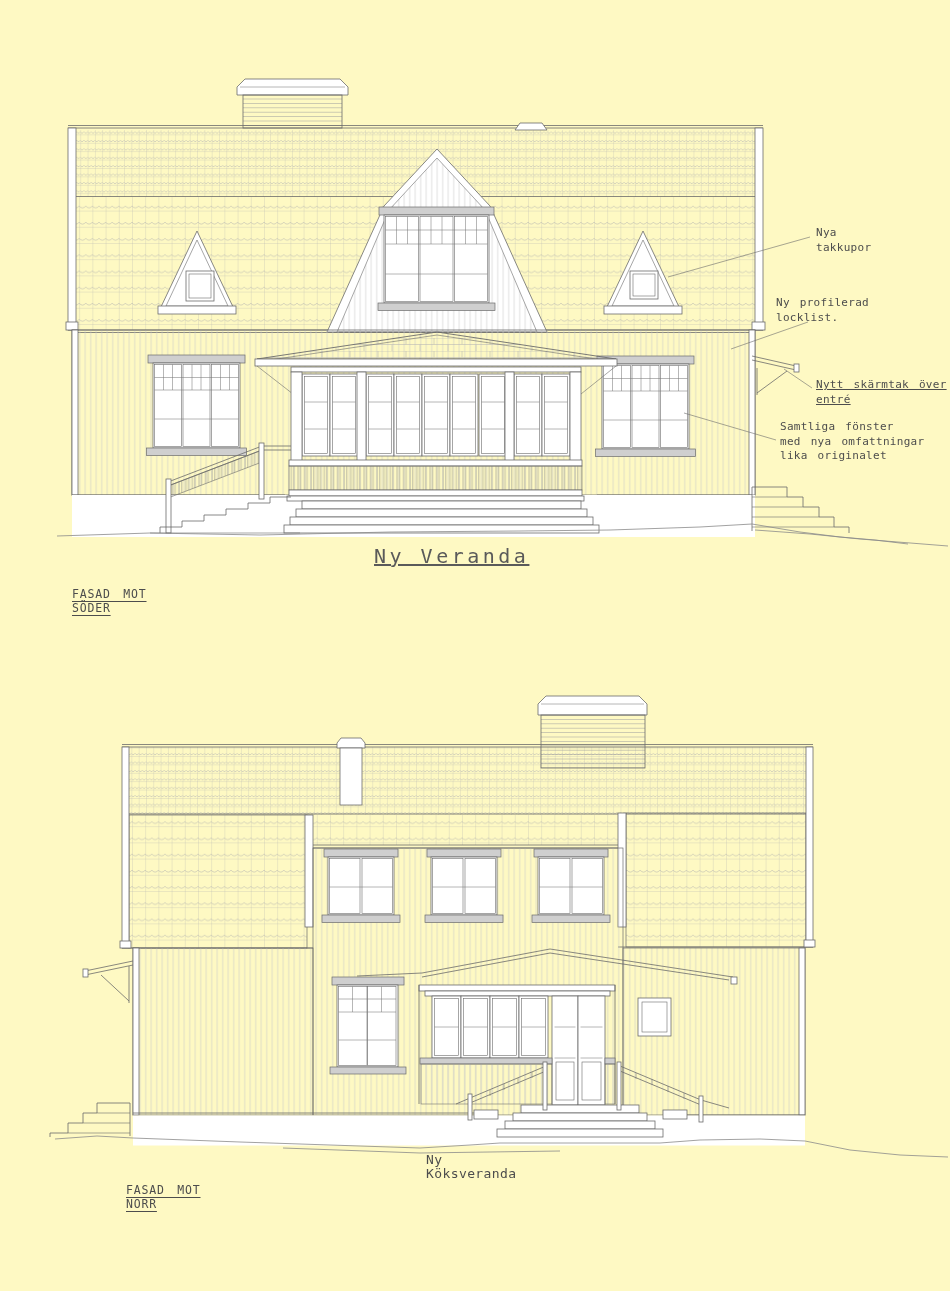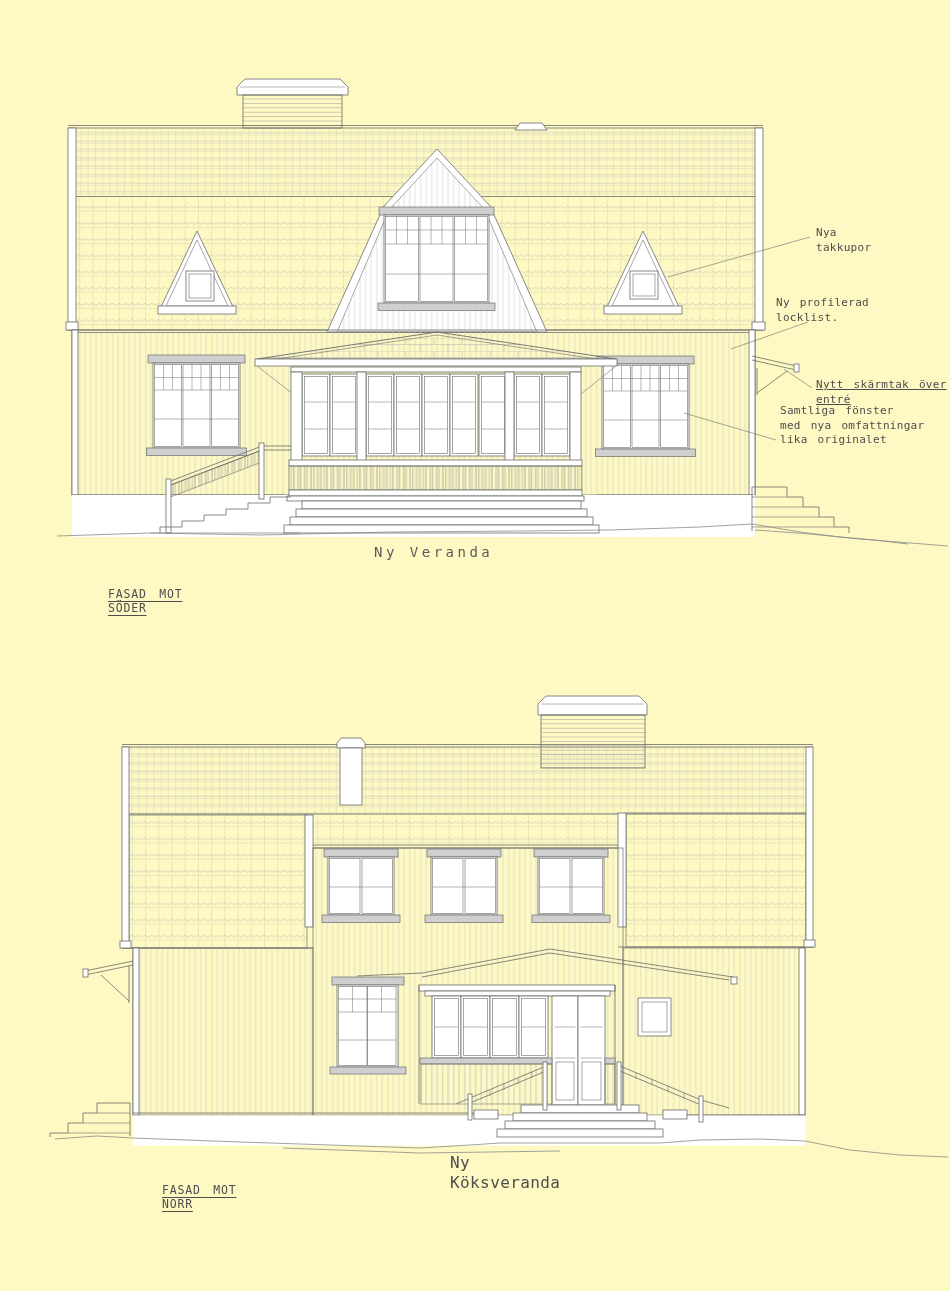--- a/index.html
+++ b/index.html
@@ -1,24 +1,24 @@
 <!DOCTYPE html>
 <html><head>
 <meta charset="utf-8">
 <style>
   html,body{margin:0;padding:0;background:#fff;}
   .sheet{position:relative;width:950px;height:1291px;background:#fef9c3;overflow:hidden;
          font-family:"DejaVu Sans Mono", monospace;}
   .sheet svg{position:absolute;left:0;top:0;}
   .txt{position:absolute;color:#4d4d4d;white-space:pre-line;}
   .ann{font-size:11px;line-height:14.5px;letter-spacing:.3px;word-spacing:3px;}
-  .big-label{font-size:14px;letter-spacing:3.5px;color:#5a5a5a;}
-  .small-label{font-size:16px;line-height:20px;letter-spacing:.4px;margin-left:24px;}
+  .big-label{font-size:20px;letter-spacing:3.5px;color:#5a5a5a;text-decoration:underline;}
+  .small-label{font-size:13px;line-height:14px;letter-spacing:.4px;}
   .view-title{font-size:11.5px;line-height:13.5px;letter-spacing:.8px;word-spacing:5px;
-              text-decoration:underline;text-underline-offset:2.5px;margin-left:36px;}
+              text-decoration:underline;text-underline-offset:2.5px;}
   
   .o{fill:#ffffff;stroke:#6b6b6b;stroke-width:.8;}
   .l{fill:none;stroke:#6b6b6b;stroke-width:.8;}
   .n{fill:none;stroke:#6b6b6b;stroke-width:.6;}
   .t{fill:none;stroke:#7a7a7a;stroke-width:.55;}
   .g{fill:#cfcfcf;stroke:#6b6b6b;stroke-width:.7;}
   .gr{fill:none;stroke:#8a8a8a;stroke-width:.8;}
 </style>
 </head>
 <body>
@@ -329,21 +329,21 @@
 
 <div class="txt ann" style="left:816px;top:226px;">Nya
 takkupor</div>
 
 <div class="txt ann" style="left:776px;top:296px;">Ny profilerad
 locklist.</div>
 
 <div class="txt ann" style="left:816px;top:378px;text-decoration:underline;">Nytt skärmtak över
 entré</div>
 
-<div class="txt ann" style="left:780px;top:404px;">Samtliga fönster
+<div class="txt ann" style="left:780px;top:420px;">Samtliga fönster
 med nya omfattningar
 lika originalet</div>
 
 <div class="txt big-label" style="left:374px;top:544px;">Ny Veranda</div>
 
 <div class="txt view-title" style="left:72px;top:588px;">FASAD MOT
 SÖDER</div>
 
 <div class="txt small-label" style="left:426px;top:1153px;">Ny
 Köksveranda</div>

